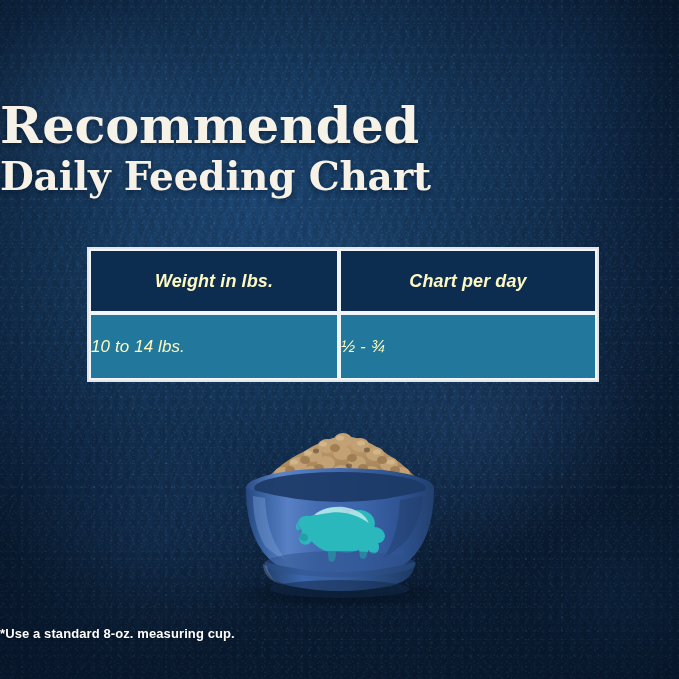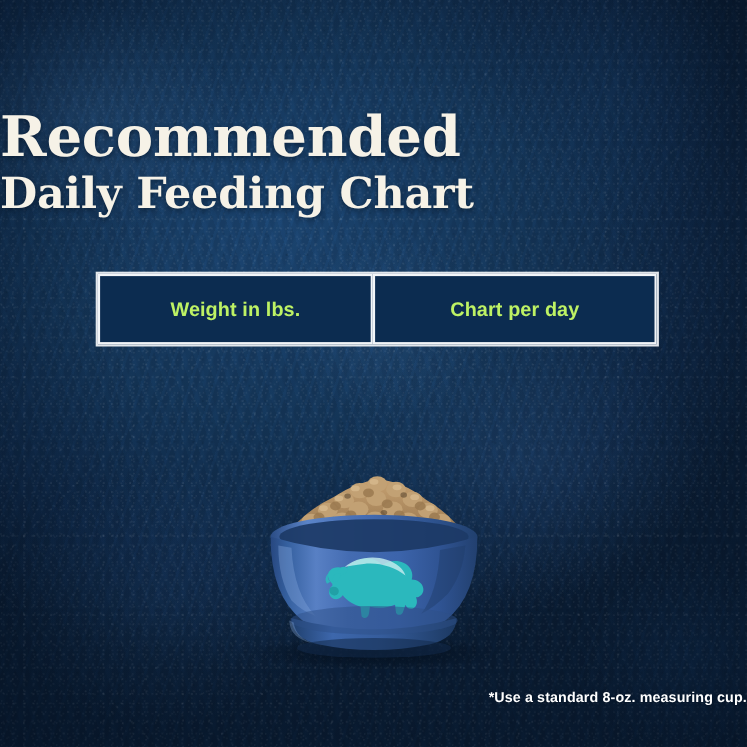--- a/index.html
+++ b/index.html
@@ -111,23 +111,24 @@
     width: 500px;
     z-index: 6;
     border-collapse: separate;
     border-spacing: 0;
     table-layout: fixed;
     box-shadow: 0 0 0 2px rgba(244,246,248,0.92);
   }
   .chart-table td, .chart-table th {
     border: 2px solid #f2f5f8;
     vertical-align: middle;
-    color: #bef264;
+    color: #fef9c3;
     font-family: "Liberation Sans", sans-serif;
     padding: 0;
+    font-style: italic;
   }
   .chart-table thead th {
     height: 60px;
     background: #0c2c50;
     font-size: 18px;
     font-weight: bold;
     letter-spacing: 0.1px;
   }
   .chart-table tbody td {
     height: 63px;
@@ -150,21 +151,21 @@
     z-index: 5;
   }
   .bowl-scene svg { display: block; }
 
   
   .footnote {
     position: absolute;
     left: 0;
     right: 0;
     top: 626px;
-    text-align: right;
+    text-align: left;
     color: #ffffff;
     font-size: 13px;
     font-weight: bold;
     letter-spacing: 0.1px;
     z-index: 6;
     text-shadow: 0 1px 3px rgba(4,16,32,0.6);
   }
 </style>
 </head>
 <body>
@@ -183,20 +184,24 @@
   </div>
 
   <table class="chart-table">
     <thead>
       <tr>
         <th class="col-a">Weight in lbs.</th>
         <th class="col-b">Chart per day</th>
       </tr>
     </thead>
     <tbody>
+      <tr class="r2">
+        <td class="col-a">10 to 14 lbs.</td>
+        <td class="col-b">½ - ¾</td>
+      </tr>
     </tbody>
   </table>
 
   <div class="bowl-scene">
     <svg width="290" height="180" viewBox="0 0 290 180" xmlns="http://www.w3.org/2000/svg">
       <defs>
         <linearGradient id="bowlBody" x1="0" y1="0" x2="1" y2="0">
           <stop offset="0%" stop-color="#27477f"></stop>
           <stop offset="8%" stop-color="#35609f"></stop>
           <stop offset="22%" stop-color="#5880c4"></stop>

